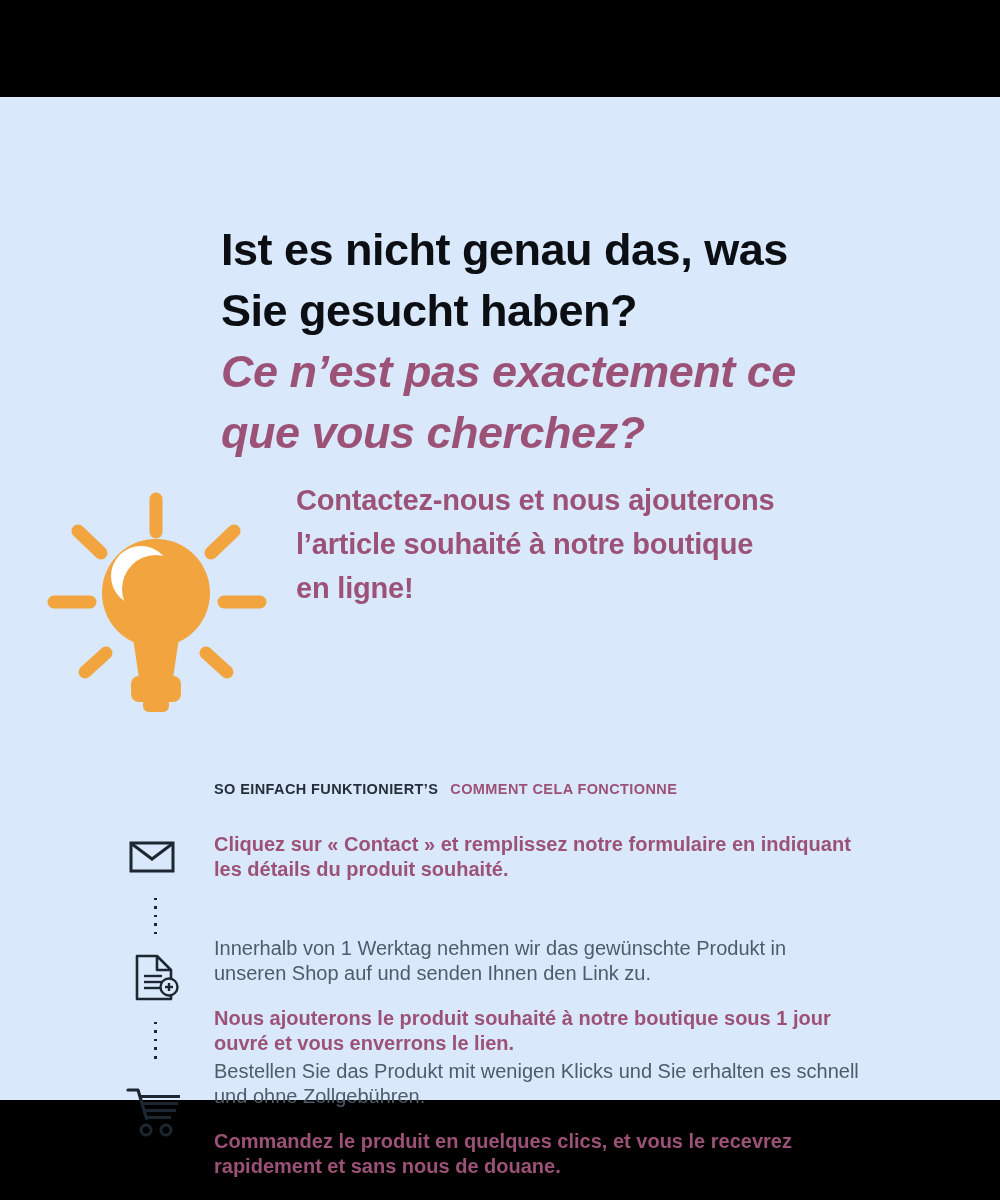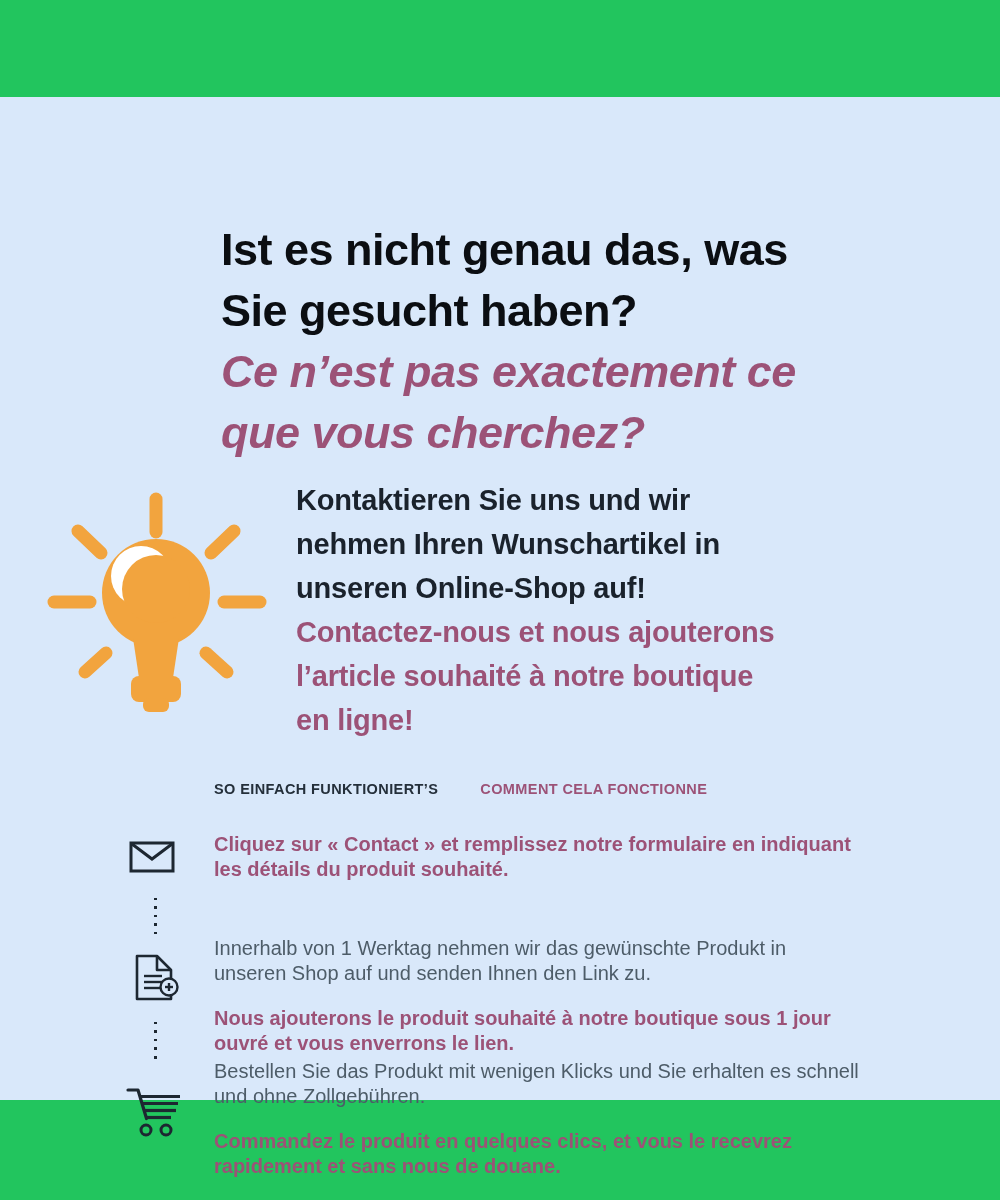--- a/index.html
+++ b/index.html
@@ -11,21 +11,21 @@
     --label-dark:#242f3a;
     --icon-dark:#1d2731;
     --bulb-orange:#f2a43e;
     --highlight-white:#ffffff;
   }
   *{margin:0;padding:0;box-sizing:border-box;}
   html,body{background:#ffffff;}
   .page{
     position:relative;
     width:1000px;height:1200px;
-    background:#22c55e;
+    background:#000000;
     overflow:hidden;
     font-family:"Liberation Sans", sans-serif;
   }
   .blue-panel{
     position:absolute;left:0;top:97px;
     width:1000px;height:1003px;
     background:var(--panel-blue);
   }
   .txt{white-space:pre;}
   .heading{
@@ -36,25 +36,25 @@
   .heading .h-fr{color:var(--accent-purple);font-style:italic;}
   .bulb{position:absolute;left:40px;top:393px;}
   .intro{
     position:absolute;left:296px;top:381px;
     font-size:29px;line-height:44px;font-weight:bold;letter-spacing:-0.2px;
   }
   .intro .i-de{color:var(--intro-dark);}
   .intro .i-fr{color:var(--accent-purple);}
   .labels{
     position:absolute;left:214px;top:684px;
-    display:flex;gap:34px;
+    display:flex;gap:12px;
     font-size:14.5px;font-weight:bold;letter-spacing:0.4px;
   }
   .labels .l-de{color:var(--label-dark);}
-  .labels .l-fr{color:var(--accent-purple);margin-left:8px;}
+  .labels .l-fr{color:var(--accent-purple);}
   .step{position:absolute;left:214px;font-size:20px;line-height:24.5px;}
   .step .s-de{color:var(--body-slate);font-weight:400;}
   .step .s-fr{color:var(--accent-purple);font-weight:bold;margin-top:21px;}
   .step-1{top:714px;}
   .step-2{top:839px;}
   .step-3{top:962px;}
   .icon{position:absolute;}
   .icon-envelope{left:129px;top:744px;}
   .icon-doc{left:131px;top:857px;}
   .icon-cart{left:125px;top:988px;}
@@ -90,23 +90,20 @@
       </g>
       <circle cx="116" cy="103" r="54" fill="var(--bulb-orange)"></circle>
       <circle cx="101" cy="86" r="30" fill="var(--highlight-white)"></circle>
       <circle cx="116" cy="99" r="34" fill="var(--bulb-orange)"></circle>
       <path d="M93,148 L139,148 L133,188 L99,188 Z" fill="var(--bulb-orange)"></path>
       <rect x="91" y="186" width="50" height="26" rx="8" fill="var(--bulb-orange)"></rect>
       <rect x="103" y="208" width="26" height="14" rx="6" fill="var(--bulb-orange)"></rect>
     </svg>
 
     <div class="intro">
-      <div class="i-de txt">Kontaktieren Sie uns und wir
-nehmen Ihren Wunschartikel in
-unseren Online-Shop auf!</div>
       <div class="i-fr txt">Contactez-nous et nous ajouterons
 l’article souhaité à notre boutique
 en ligne!</div>
     </div>
 
     <div class="labels">
       <span class="l-de">SO EINFACH FUNKTIONIERT’S</span>
       <span class="l-fr">COMMENT CELA FONCTIONNE</span>
     </div>
 

